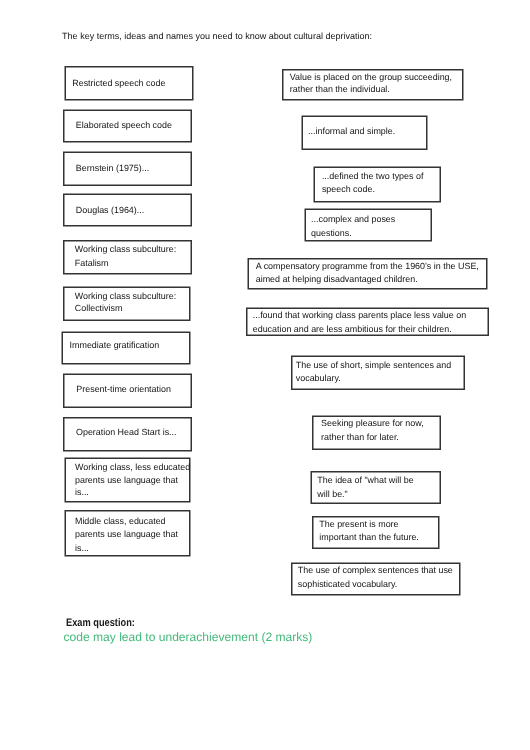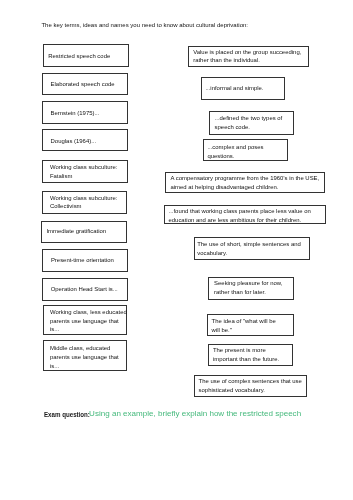--- a/index.html
+++ b/index.html
@@ -140,15 +140,15 @@
         <div class="ln" style="left: 4.4px; top: 3.8px;">The present is more</div>
         <div class="ln" style="left: 4.4px; top: 12.4px;">important than the future.</div>
       </div>
       <div class="box" style="left: 193.7px; top: 375.2px; width: 113.3px; height: 22.3px;">
         <div class="ln" style="left: 3.9px; top: 3.2px;">The use of complex sentences that use</div>
         <div class="ln" style="left: 3.9px; top: 11.8px;">sophisticated vocabulary.</div>
       </div>
     </div>
   <div class="exam">
     <span class="lead">Exam question:</span>
-    <span class="ln1 q">Using an example, briefly explain how the restricted speech</span>
+    <span class="ln2 q">code may lead to underachievement (2 marks)</span>
   </div>
 </div>
 
 </body></html>

